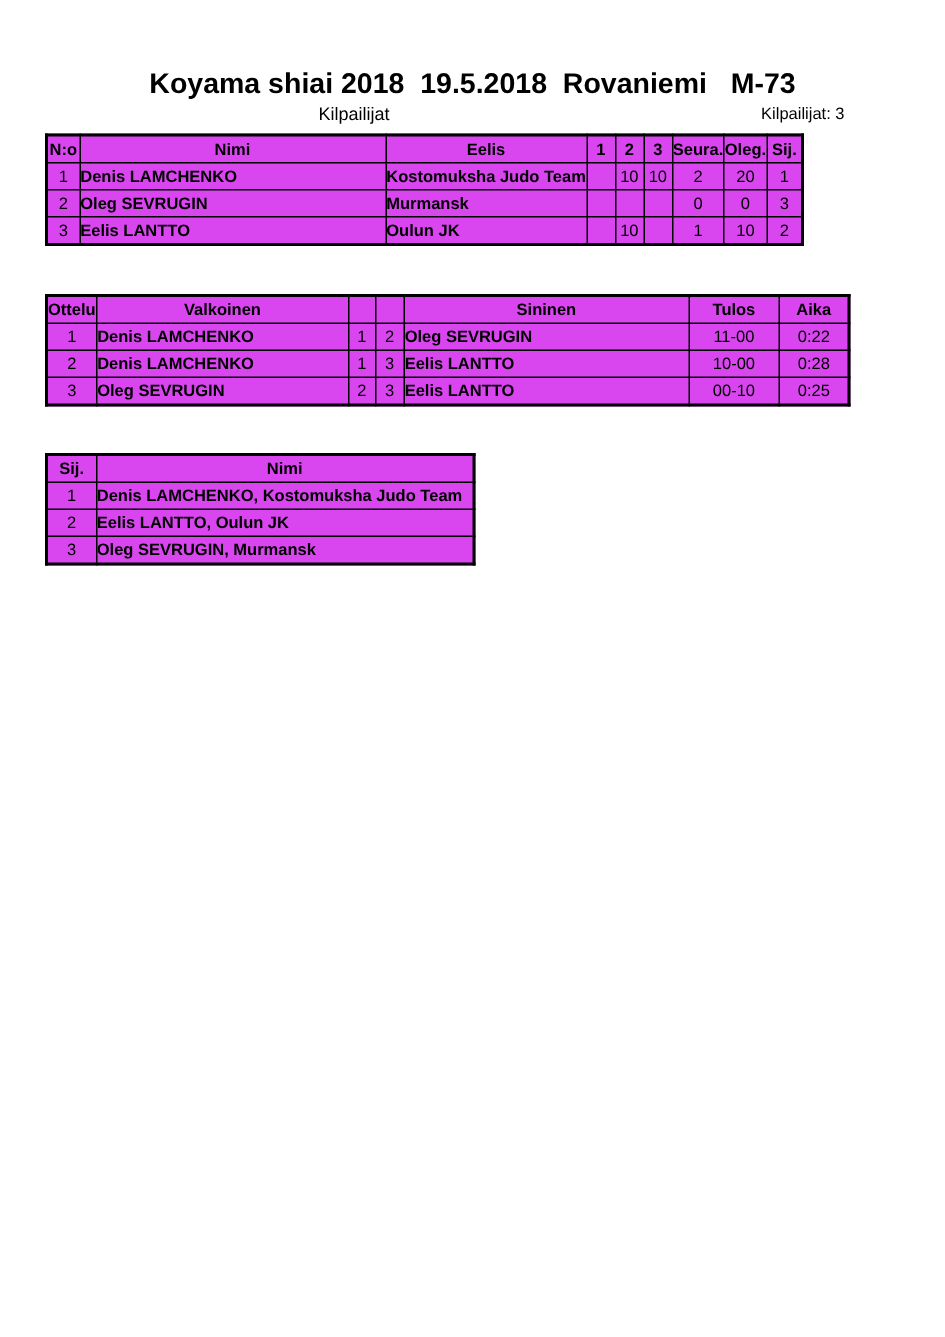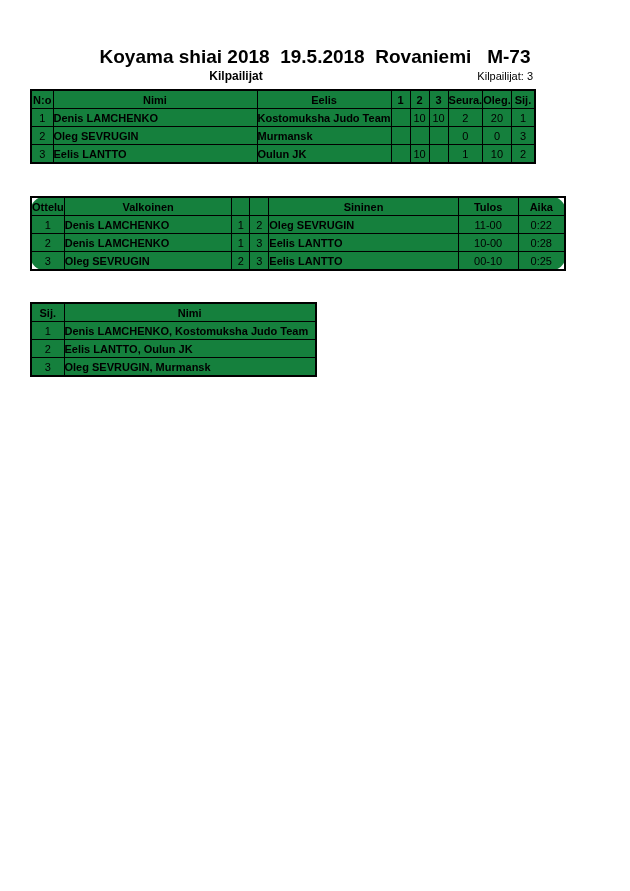--- a/index.html
+++ b/index.html
@@ -8,73 +8,74 @@
     background: #ffffff;
   }
   .page {
     position: relative;
     width: 566px;
     height: 891px;
     background: #ffffff;
     font-family: "Liberation Sans", sans-serif;
     color: #000000;
     overflow: hidden;
+    padding-left: 30px;
   }
   .title {
     position: absolute;
     top: 46px;
     left: 0;
     width: 630px;
     text-align: center;
     font-size: 19px;
     font-weight: bold;
     white-space: pre;
   }
   .sec-heading {
     position: absolute;
     font-size: 12px;
-    font-weight: bold;
+    font-weight: normal;
     text-align: center;
     width: 200px;
   }
   .h-kilpailijat { top: 69px; left: 136px; }
   .h-ottelut    { top: 176px; left: 195px; margin-top: 24px; }
   .h-tulokset   { top: 283px; left: 72px; }
   .count-label {
     position: absolute;
     top: 70px;
     right: 33px;
     font-size: 11px;
     text-align: right;
     margin-left: 20px;
   }
   table.t {
     position: absolute;
     border-collapse: collapse;
     table-layout: fixed;
     border: 2px solid #000000;
-    background: #15803d;
+    background: #d946ef;
   }
   table.t th, table.t td {
     border: 1px solid #000000;
     font-size: 11px;
     height: 17px;
     padding: 0;
     overflow: hidden;
     white-space: nowrap;
     font-family: "Liberation Sans", sans-serif;
   }
   table.t th {
     font-weight: bold;
     text-align: center;
   }
   td.l { text-align: left; padding: 0 5px; font-weight: bold; }
   td.c { text-align: center; }
   .t1 { top: 89px;  left: 30px; }
-  .t2 { top: 196px; left: 30px; border-radius: 16px; }
+  .t2 { top: 196px; left: 30px; }
   .t3 { top: 302px; left: 30px; }
 </style>
 </head>
 <body>
 
 <div class="page">
 
   <div class="title">Koyama shiai 2018  19.5.2018  Rovaniemi   M-73</div>
 
   <div class="sec-heading h-kilpailijat">Kilpailijat</div>

